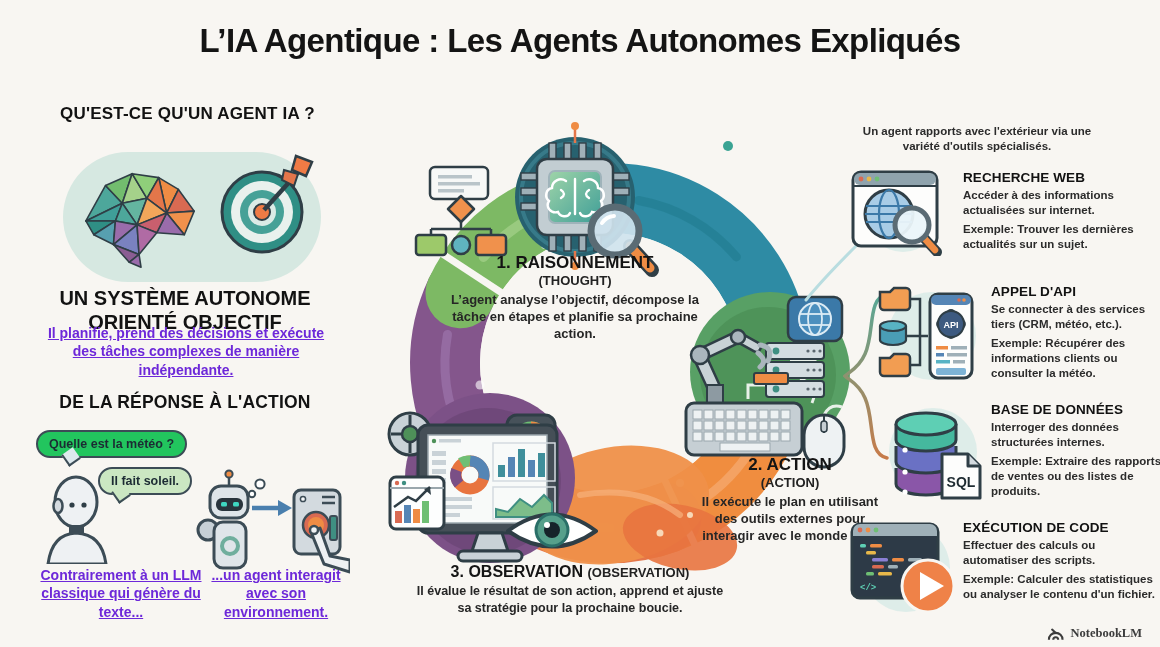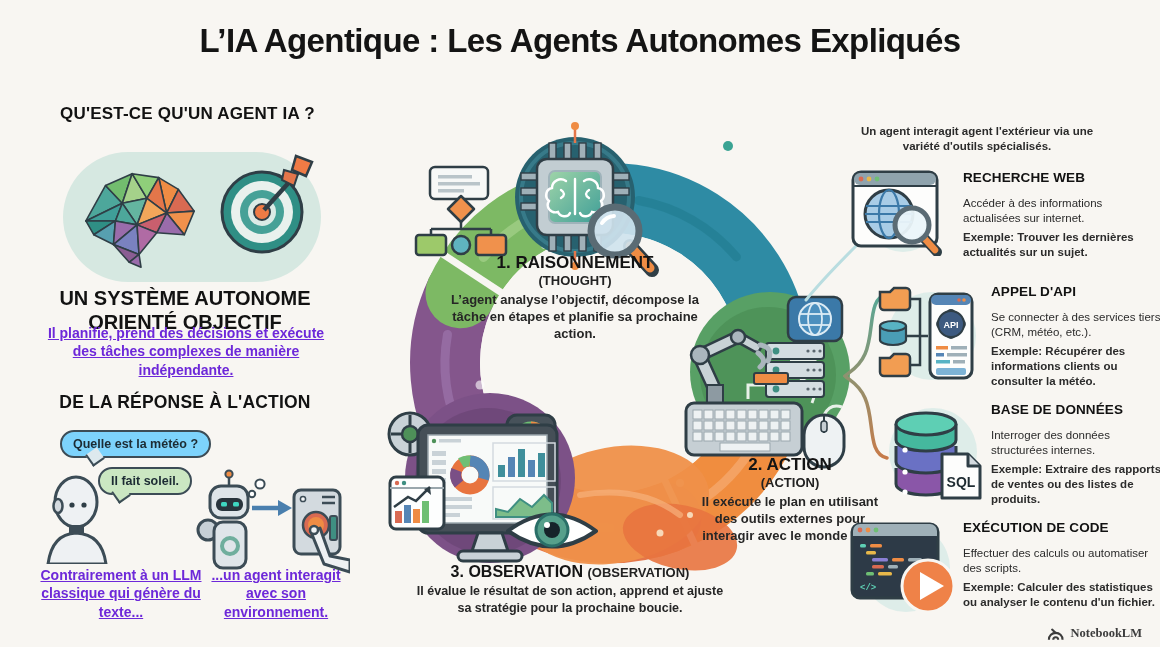--- a/index.html
+++ b/index.html
@@ -8,21 +8,21 @@
   .abs{position:absolute;}
   .ctr{text-align:center;}
   .title{font-size:33px;font-weight:bold;letter-spacing:-0.6px;color:#141414;white-space:nowrap;}
   .h-sec{font-weight:bold;font-size:17px;color:#121212;letter-spacing:.2px;}
   .h-sub{font-weight:bold;font-size:20px;color:#121212;line-height:1.22;}
   .body-txt{font-weight:bold;font-size:14px;color:#6d28d9;line-height:1.32;text-decoration:underline;}
   .step-title{font-weight:bold;font-size:17px;color:#141414;}
   .step-sub{font-weight:bold;font-size:13px;color:#222;}
   .step-desc{font-weight:bold;font-size:13px;color:#262626;line-height:1.32;margin-top:3px;}
   .tool-title{font-weight:bold;font-size:13.5px;color:#121212;letter-spacing:.1px;}
-  .tool-desc{font-weight:normal;font-size:11.5px;color:#2b2b2b;line-height:1.28;margin-top:11px;}
+  .tool-desc{font-weight:bold;font-size:11.5px;color:#2b2b2b;line-height:1.28;margin-top:3px;}
   .tool-ex{font-weight:bold;font-size:11.5px;color:#2b2b2b;line-height:1.28;margin-top:5px;}
   .bubble{position:absolute;border:2.5px solid #3c4c56;border-radius:15px;padding:5px 11px;
           font-weight:bold;font-size:12.5px;color:#1c2b33;white-space:nowrap;}
   .bubble .tail{position:absolute;width:12px;height:12px;transform:rotate(55deg);
           border-right:2.5px solid #3c4c56;border-bottom:2.5px solid #3c4c56;bottom:-8px;}
   .cloud{position:absolute;background:#e9f3f7;border:2.5px solid #3c4c56;
          border-radius:48% 52% 55% 45% / 60% 62% 42% 44%;
          padding:10px 10px;font-weight:bold;font-size:11.5px;color:#1c2b33;
          line-height:1.25;text-align:center;}
   .footer{position:absolute;right:18px;bottom:6px;display:flex;align-items:center;gap:5px;
@@ -74,21 +74,21 @@
     <line x1="52" y1="64" x2="90" y2="22" stroke="#2f3e46" stroke-width="4.5"></line>
     <polygon points="84,10 100,16 94,30 80,24" fill="#ef7b45" stroke="#2f3e46" stroke-width="2.5"></polygon>
     <polygon points="72,24 86,28 82,40 70,34" fill="#e4764a" stroke="#2f3e46" stroke-width="2"></polygon>
   </svg>
 
   <div class="abs ctr h-sub" style="left:25px;top:286px;width:320px;">UN SYSTÈME AUTONOME ORIENTÉ OBJECTIF</div>
   <div class="abs ctr body-txt" style="left:38px;top:324px;width:296px;">Il planifie, prend des décisions et exécute des tâches complexes de manière indépendante.</div>
 
   <div class="abs ctr h-sec" style="left:25px;top:392px;width:320px;font-size:17.5px;">DE LA RÉPONSE À L'ACTION</div>
 
-  <div class="bubble" style="left:60px;top:430px;background:#7dd3fc;">
+  <div class="bubble" style="left:36px;top:430px;background:#22c55e;">
     <span>Quelle est la météo ?</span>
     <div class="tail" style="left:26px;background:#dde9ee;"></div>
   </div>
   <div class="bubble" style="left:98px;top:467px;background:#cbe7c2;">
     <span>Il fait soleil.</span>
     <div class="tail" style="left:14px;background:#cbe7c2;"></div>
   </div>
 
   <svg class="abs" style="left:36px;top:472px;" width="120" height="92" viewBox="0 0 120 92">
     <ellipse cx="40" cy="30" rx="21" ry="25" fill="#eef1f3" stroke="#3c4c56" stroke-width="3"></ellipse>
@@ -371,21 +371,21 @@
     <div class="step-desc">Il exécute le plan en utilisant des outils externes pour interagir avec le monde réel.</div>
   </div>
   <div class="abs ctr" style="left:415px;top:563px;width:310px;">
     <div>
       <span class="step-title" style="font-size:16px;">3. OBSERVATION</span>
       <span class="step-sub">(OBSERVATION)</span>
     </div>
     <div class="step-desc" style="font-size:12.5px;margin-top:2px;">Il évalue le résultat de son action, apprend et ajuste sa stratégie pour la prochaine boucie.</div>
   </div>
 
-  <div class="abs ctr" style="left:856px;top:124px;width:242px;font-weight:bold;font-size:11.5px;line-height:1.3;color:#2b2b2b;">Un agent interagit agent l'extérieur via une variété d'outils spécialisés.</div>
+  <div class="abs ctr" style="left:856px;top:124px;width:242px;font-weight:bold;font-size:11.5px;line-height:1.3;color:#2b2b2b;">Un agent rapports avec l'extérieur via une variété d'outils spécialisés.</div>
 
   <svg class="abs" style="left:802px;top:242px;" width="58" height="62" viewBox="0 0 58 62">
     <path d="M54,4 C38,20 20,38 4,58" fill="none" stroke="#b9dde0" stroke-width="3" stroke-linecap="round"></path>
   </svg>
   <svg class="abs" style="left:843px;top:292px;" width="48" height="168" viewBox="0 0 48 168">
     <defs>
         <linearGradient id="braceGrad" x1="0" y1="0" x2="0" y2="1">
       <stop offset="0" stop-color="#57a896"></stop>
           <stop offset="1" stop-color="#c77b4a"></stop>
     </linearGradient>

